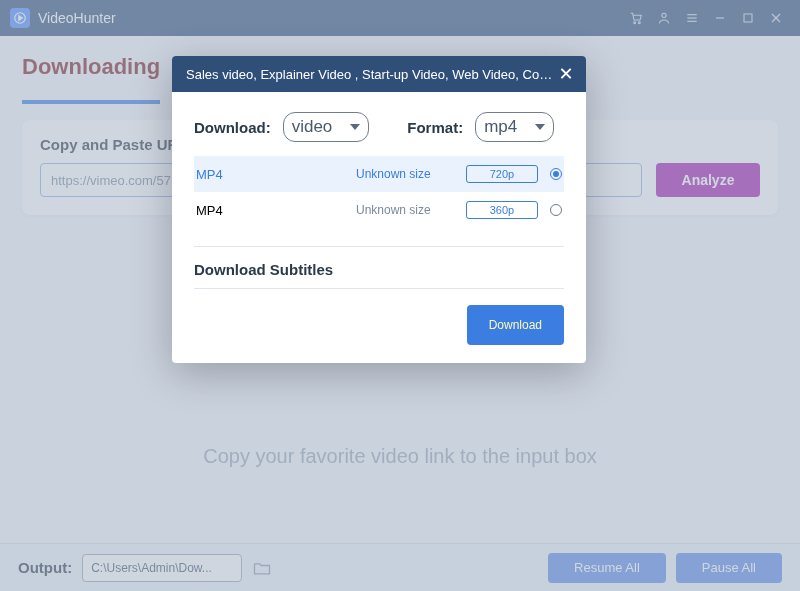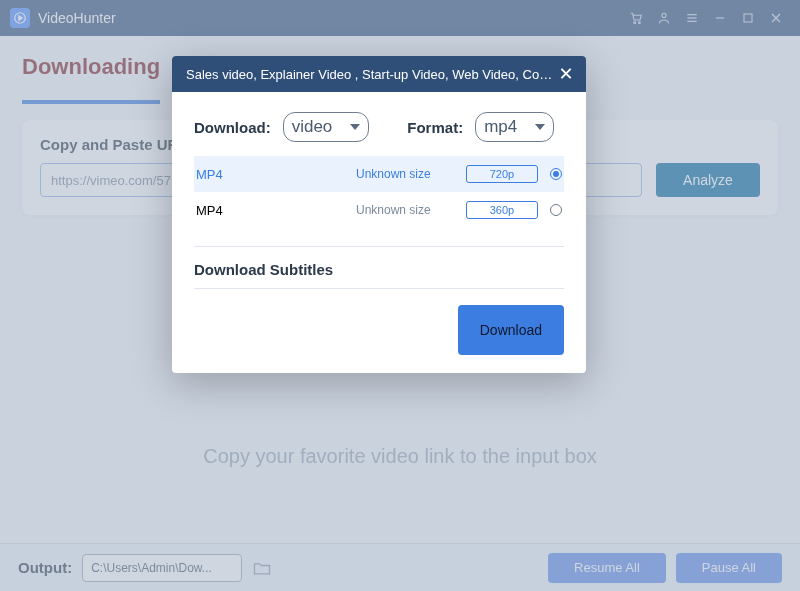--- a/index.html
+++ b/index.html
@@ -17,21 +17,21 @@
 
   
   .tabs { padding: 18px 22px 0 22px; }
   .tab { display: inline-block; font-size: 22px; font-weight: 600; color: #7f1d1d; padding-bottom: 20px; border-bottom: 4px solid #3b7de0; }
 
   
   .panel { margin: 16px 22px 0 22px; background: #fff; border-radius: 8px; padding: 16px 18px 18px 18px; box-shadow: 0 1px 4px rgba(0,0,0,0.05); }
   .panel-label { font-size: 15px; font-weight: 600; color: #2b3a4a; margin-bottom: 10px; }
   .url-row { display: flex; gap: 14px; }
   .url-input { flex: 1; height: 34px; border: 1px solid #8fb3ef; border-radius: 4px; padding: 0 10px; font-size: 13px; color: #7a8ba0; background: #fff; }
-  .analyze-btn { width: 104px; height: 34px; background: #0369a1; color: #fff; border: none; border-radius: 4px; font-size: 14px; cursor: pointer; }
+  .analyze-btn { width: 104px; height: 34px; background: #a21caf; color: #fff; border: none; border-radius: 4px; font-size: 14px; cursor: pointer; font-weight: bold; }
 
   
   .hint { text-align: center; color: #9aa6b4; font-size: 20px; margin-top: 230px; }
 
   
   .bottombar { position: absolute; left: 0; right: 0; bottom: 0; height: 48px; border-top: 1px solid #d6dde8; background: #eef2f9; display: flex; align-items: center; padding: 0 18px; gap: 10px; }
   .out-label { font-size: 15px; font-weight: 700; color: #2b3a4a; }
   .out-path { height: 28px; width: 160px; border: 1px solid #99a7b8; border-radius: 4px; background: #fff; font-size: 12px; color: #46566b; padding: 0 8px; display: flex; align-items: center; white-space: nowrap; overflow: hidden; text-overflow: ellipsis; }
   .folder-icon { width: 20px; height: 20px; color: #8a99ab; cursor: pointer; }
   .bottombar .spacer { flex: 1; }
@@ -62,21 +62,21 @@
   .opt-row .radio { width: 12px; height: 12px; border-radius: 50%; border: 1.5px solid #6b7a8c; display: inline-block; position: relative; cursor: pointer; }
   .opt-row.selected .radio { border-color: #3b7de0; }
   .opt-row.selected .radio::after { content: ""; position: absolute; inset: 2px; border-radius: 50%; background: #3b7de0; }
 
   .divider { height: 1px; background: #e1e6ee; margin: 10px 0 16px 0; }
   .divider.tight { margin: 18px 0 14px 0; }
 
   .subtitles-label { font-size: 15px; font-weight: 700; color: #2b3a4a; }
 
   .modal-footer { display: flex; justify-content: flex-end; }
-  .dl-btn { height: 50px; padding: 0 22px; background: #3b7de0; color: #0f172a; border: none; border-radius: 4px; font-size: 14px; cursor: pointer; }
+  .dl-btn { height: 40px; padding: 0 22px; background: #3b7de0; color: #fef9c3; border: none; border-radius: 4px; font-size: 12px; cursor: pointer; }
 </style>
 </head>
 <body>
 
 <div class="titlebar">
   <div class="logo">
     <svg viewBox="0 0 24 24" fill="none" stroke="#fff" stroke-width="2">
         <circle cx="12" cy="12" r="9"></circle>
         <polygon points="10,8 16,12 10,16" fill="#fff"></polygon>
       </svg>

